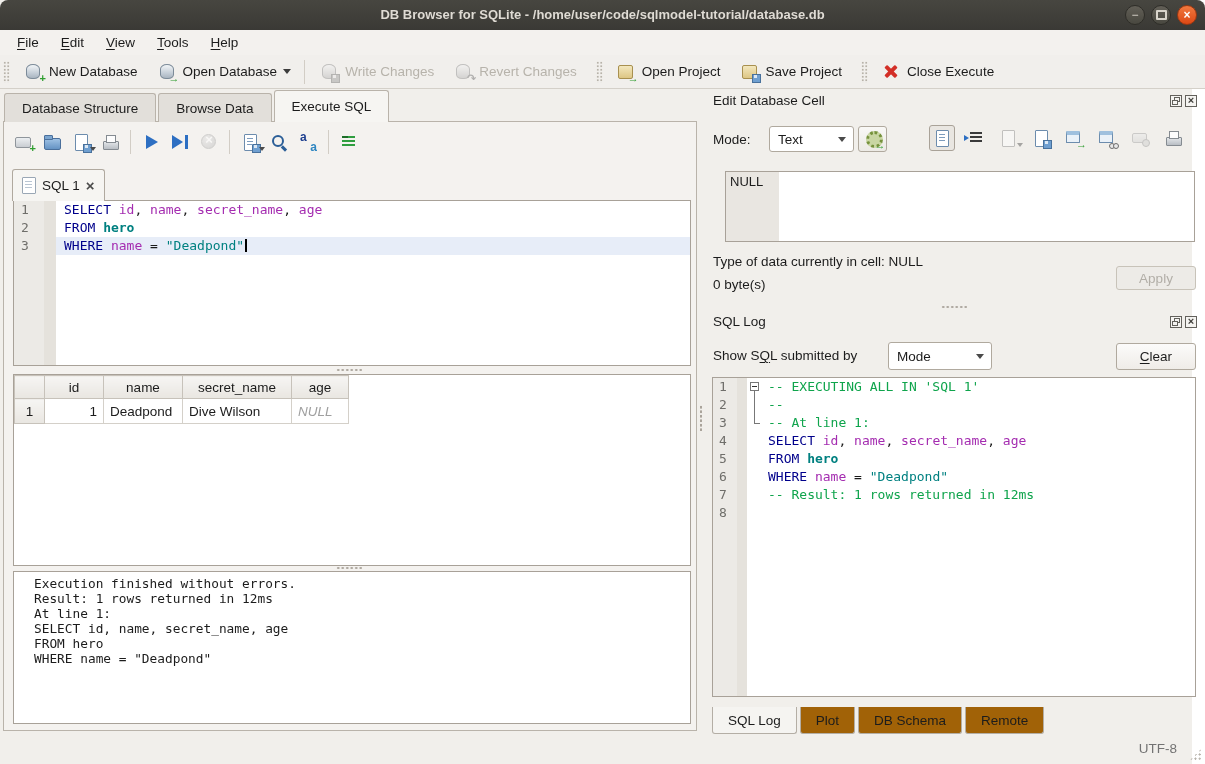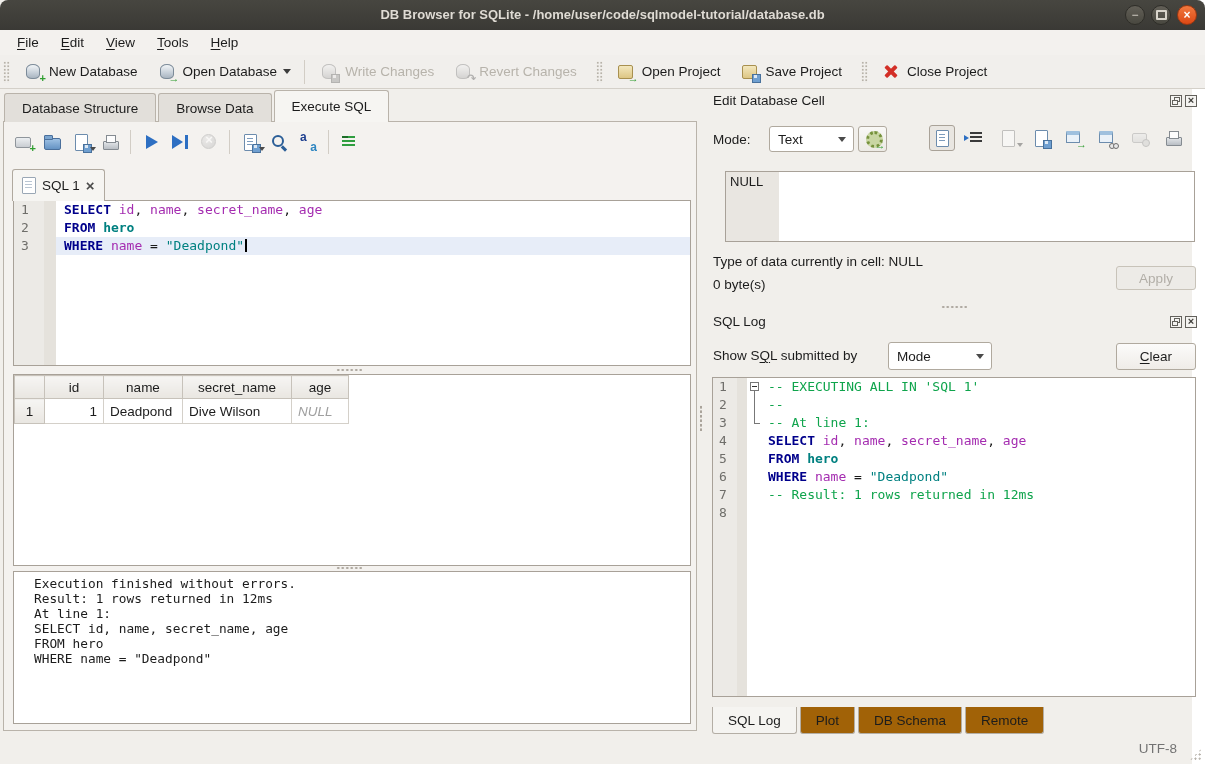--- a/index.html
+++ b/index.html
@@ -104,21 +104,21 @@
   .fold-line::before{content:"";position:absolute;left:7px;top:0;bottom:0;width:1px;background:#777;}
   .fold-corner::before{content:"";position:absolute;left:7px;top:0;height:9px;width:1px;background:#777;}
   .fold-corner::after{content:"";position:absolute;left:7px;top:9px;width:6px;height:1px;background:#777;}
   .fold-minus::before{content:"";position:absolute;left:7px;top:13px;bottom:0;width:1px;background:#777;}
   .fold-box{position:absolute;left:3px;top:4px;width:9px;height:9px;border:1px solid #777;background:#fff;box-sizing:border-box;}
   .fold-box::after{content:"";position:absolute;left:1px;top:3px;width:5px;height:1px;background:#333;}
   .codecell{flex:1;padding-left:8px;white-space:pre;}
   .logbox .codecell{padding-left:5px;}
   .code-line.current .codecell{background:#e7edf8;}
   .caret{display:inline-block;width:1.5px;height:13px;background:#000;vertical-align:-2px;margin-left:1px;}
-  .tok-k{color:var(--k);font-weight:bold;}
+  .tok-k{color:var(--k);font-weight:normal;}
   .tok-i{color:var(--i);}
   .tok-t{color:var(--t);font-weight:bold;}
   .tok-s{color:var(--s);}
   .tok-c{color:var(--c);}
   .tok-p{color:#1a1a1a;}
 
   
   .dots-h{position:absolute;width:26px;height:4px;background-image:radial-gradient(#aaa49b 1px,transparent 1.2px);background-size:4.5px 4px;}
   .dots-v{position:absolute;width:4px;height:26px;background-image:radial-gradient(#aaa49b 1px,transparent 1.2px);background-size:4px 4.5px;}
   .vsplit{position:absolute;left:697px;top:121px;width:8px;height:610px;}
@@ -232,21 +232,21 @@
     </div>
     <div class="tbtn">
       <span class="ic ic-box">
           <span class="badge-floppy"></span>
         </span>
       <span class="lbl">Save Project</span>
     </div>
     <span class="grip" style="margin-left:10px;"></span>
     <div class="tbtn">
       <span class="ic ic-xred"></span>
-      <span class="lbl">Close Project</span>
+      <span class="lbl">Close Execute</span>
     </div>
   </div>
 
   <div class="main-tabs">
     <div class="mtab">
         <span>Database Structure</span>
       </div>
     <div class="mtab">
         <span>Browse Data</span>
       </div>

